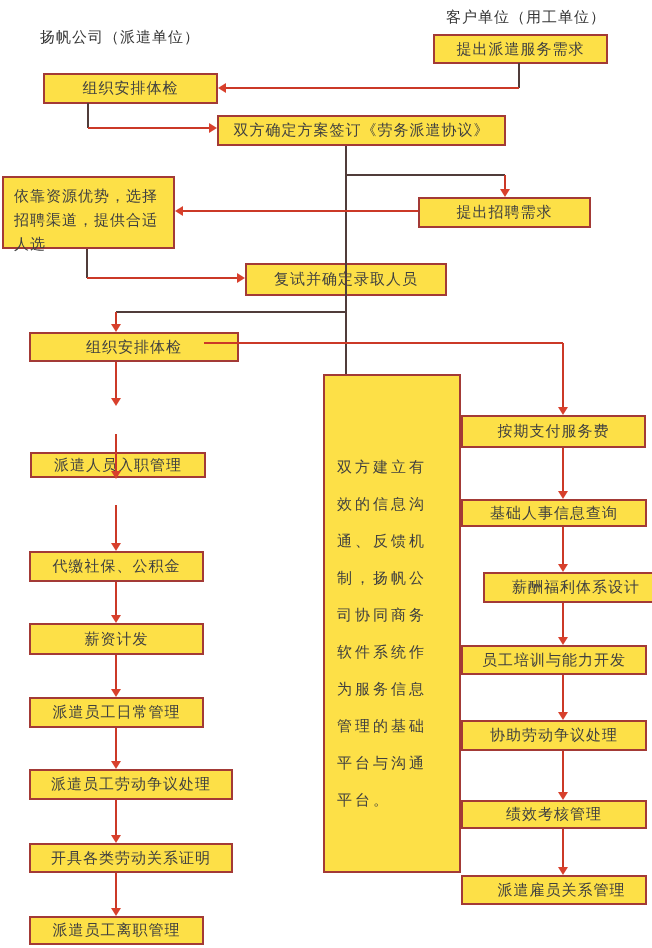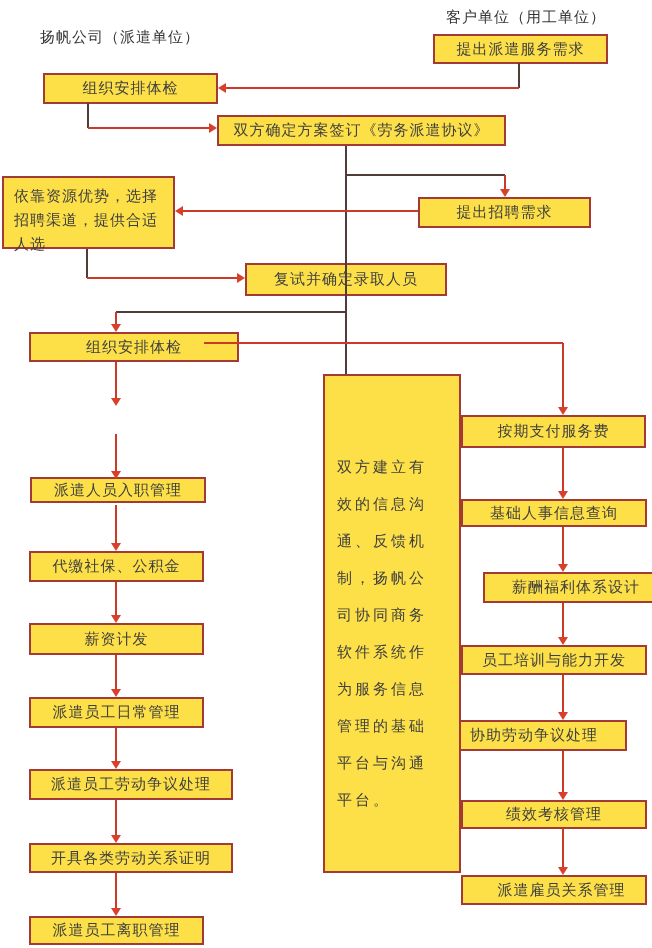--- a/index.html
+++ b/index.html
@@ -43,32 +43,32 @@
 
   <div class="box" style="left:433px;top:34px;width:175px;height:30px;">提出派遣服务需求</div>
   <div class="box" style="left:43px;top:73px;width:175px;height:31px;">组织安排体检</div>
   <div class="box multiline" style="left:2px;top:176px;width:173px;height:73px;">依靠资源优势，选择
 招聘渠道，提供合适
 人选</div>
   <div class="box" style="left:217px;top:115px;width:289px;height:31px;">双方确定方案签订《劳务派遣协议》</div>
   <div class="box" style="left:418px;top:197px;width:173px;height:31px;">提出招聘需求</div>
   <div class="box" style="left:245px;top:263px;width:202px;height:33px;">复试并确定录取人员</div>
   <div class="box" style="left:29px;top:332px;width:210px;height:30px;">组织安排体检</div>
-  <div class="box" style="left:30px;top:477px;width:176px;height:26px;">派遣人员入职管理</div>
+  <div class="box" style="left:30px;top:452px;width:176px;height:26px;">派遣人员入职管理</div>
   <div class="box" style="left:29px;top:551px;width:175px;height:31px;">代缴社保、公积金</div>
   <div class="box" style="left:29px;top:623px;width:175px;height:32px;">薪资计发</div>
   <div class="box" style="left:29px;top:697px;width:175px;height:31px;">派遣员工日常管理</div>
   <div class="box" style="left:29px;top:769px;width:204px;height:31px;">派遣员工劳动争议处理</div>
   <div class="box" style="left:29px;top:843px;width:204px;height:30px;">开具各类劳动关系证明</div>
   <div class="box" style="left:29px;top:916px;width:175px;height:29px;">派遣员工离职管理</div>
   <div class="box" style="left:461px;top:415px;width:185px;height:33px;">按期支付服务费</div>
   <div class="box" style="left:461px;top:499px;width:186px;height:28px;">基础人事信息查询</div>
   <div class="box" style="left:461px;top:572px;width:186px;height:31px;margin-left:22px;">薪酬福利体系设计</div>
   <div class="box" style="left:461px;top:645px;width:186px;height:30px;">员工培训与能力开发</div>
-  <div class="box" style="left:441px;top:720px;width:186px;height:31px;">协助劳动争议处理</div>
+  <div class="box" style="left:461px;top:720px;width:186px;height:31px;">协助劳动争议处理</div>
   <div class="box" style="left:461px;top:800px;width:186px;height:29px;">绩效考核管理</div>
   <div class="box" style="left:461px;top:875px;width:186px;height:30px;padding-left:15px;">派遣雇员关系管理</div>
   <div class="box note" style="left:287px;top:374px;width:138px;height:499px;margin-left:36px;">双方建立有
 效的信息沟
 通、反馈机
 制，扬帆公
 司协同商务
 软件系统作
 为服务信息
 管理的基础

